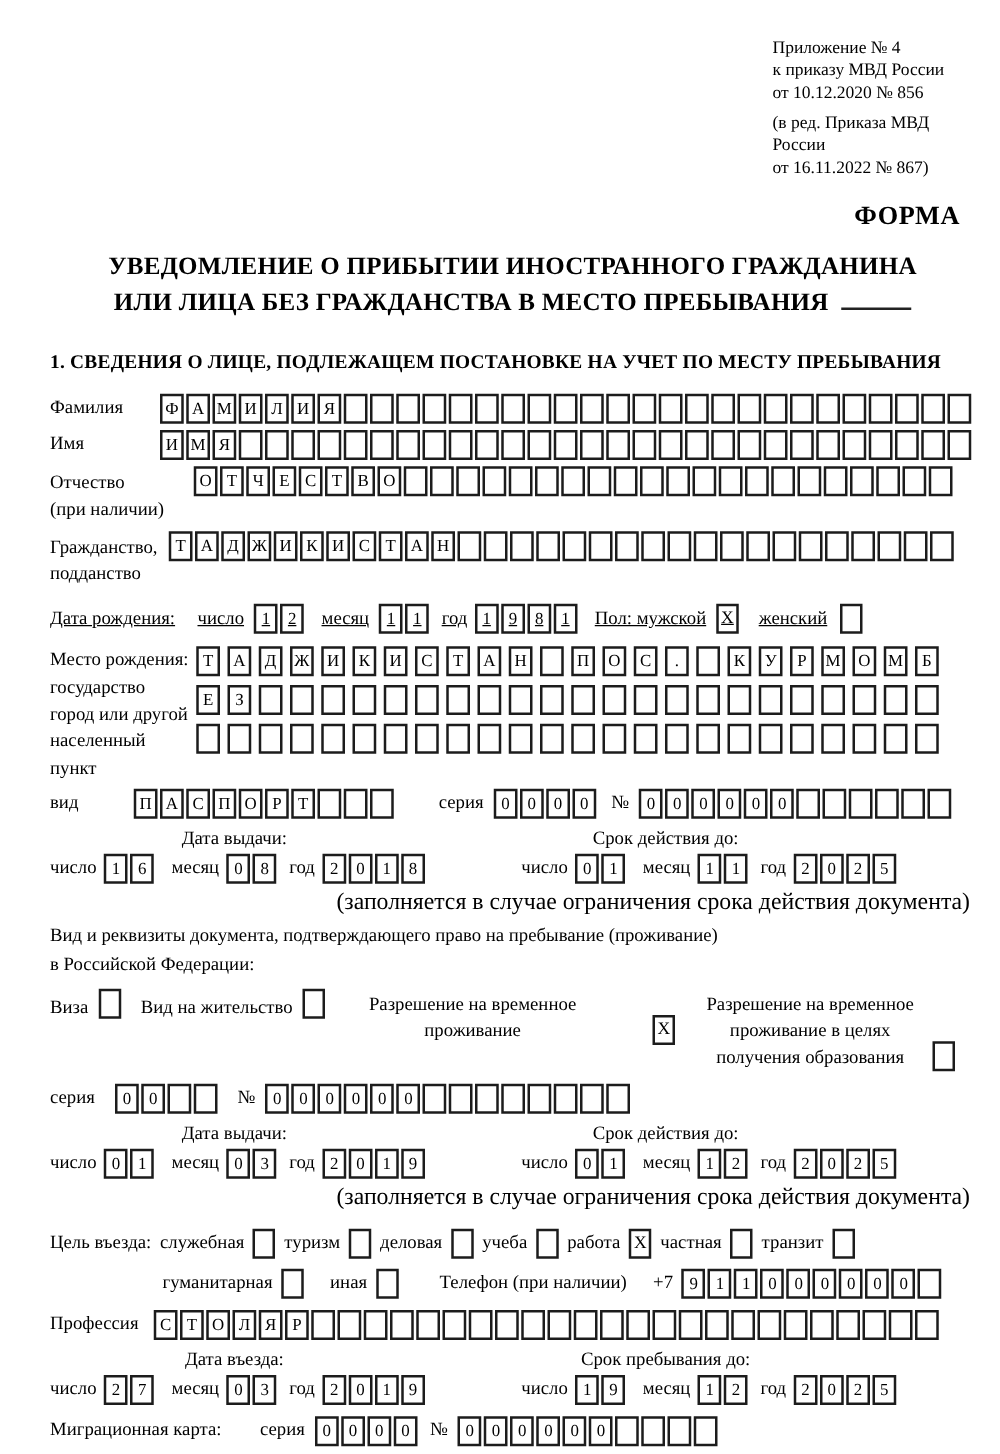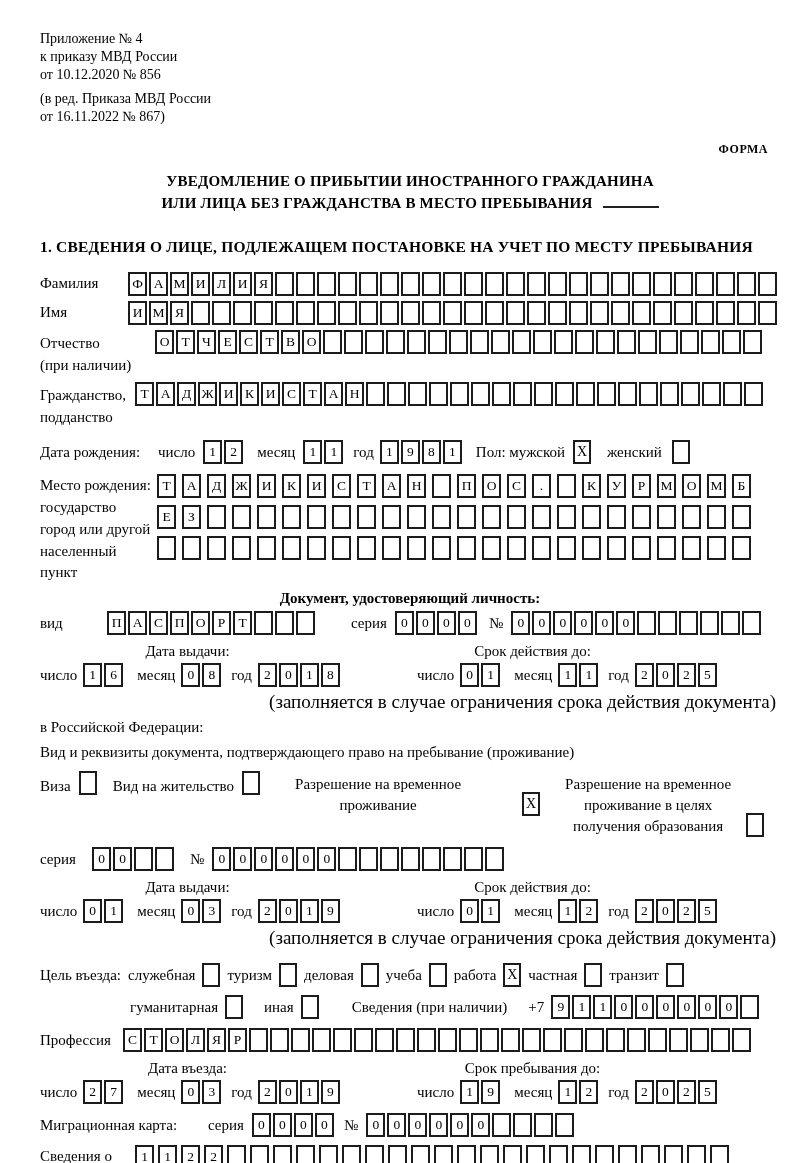--- a/index.html
+++ b/index.html
@@ -1,24 +1,24 @@
 <!DOCTYPE html>
 <html><head>
 <meta charset="utf-8">
 <style>
   html,body{margin:0;padding:0;background:#fff;}
   body{width:800px;height:1163px;color:#000;font-family:"Liberation Serif",serif;font-size:15px;overflow:hidden;}
   .page{box-sizing:border-box;width:800px;height:1163px;padding:30px 20px 0 40px;}
 
   
-  .appendix{font-size:14px;line-height:1.3;}
+  .appendix{margin-left:578px;font-size:14px;line-height:1.3;}
   .appendix .rev{margin-top:5px;}
-  .forma{font-weight:bold;text-align:right;padding-right:12px;margin-top:16px;font-size:12px;letter-spacing:.5px;}
-
-  .title{text-align:center;font-weight:bold;font-size:15px;line-height:1.45;margin-top:14px;letter-spacing:.2px;}
+  .forma{font-weight:bold;text-align:right;padding-right:12px;margin-top:16px;font-size:21px;letter-spacing:.5px;}
+
+  .title{text-align:center;font-weight:bold;font-size:20px;line-height:1.45;margin-top:14px;letter-spacing:.2px;}
   .blank-line{display:inline-block;width:56px;border-bottom:2px solid #222;margin-left:10px;vertical-align:baseline;}
 
   .section-heading{font-weight:bold;font-size:15.5px;margin-top:24px;letter-spacing:.2px;}
 
   
   .row{display:flex;align-items:flex-start;margin-top:5px;}
   .lbl{flex:none;padding-top:3px;}
   .lbl2{line-height:1.45;}
   .w88{width:88px;} .w95{width:95px;} .w115{width:115px;} .w117{width:117px;}
   .cells{display:flex;gap:2px;flex:none;}
@@ -221,21 +221,21 @@
         <span class="cell"></span>
         <span class="cell"></span>
         <span class="cell"></span>
         <span class="cell"></span>
         <span class="cell"></span>
         <span class="cell"></span>
         <span class="cell"></span>
       </div>
   </div>
 
-  <div class="row" style="margin-top:12px;align-items:center;">
+  <div class="row" style="margin-top:12px;align-items:center;text-decoration:underline;">
     <span class="lbl" style="width:118px;padding-top:0;">Дата рождения:</span>
     <span style="margin-right:8px;">число</span>
     <span class="cells">
         <span class="cell">1</span>
         <span class="cell">2</span>
       </span>
     <span style="margin:0 8px 0 14px;">месяц</span>
     <span class="cells">
         <span class="cell">1</span>
         <span class="cell">1</span>
@@ -335,21 +335,20 @@
           <span class="cell"></span>
           <span class="cell"></span>
           <span class="cell"></span>
           <span class="cell"></span>
           <span class="cell"></span>
           <span class="cell"></span>
         </div>
     </div>
   </div>
 
-  <div style="text-align:center;font-weight:bold;margin-top:6px;">Документ, удостоверяющий личность:</div>
 
   <div class="row" style="margin-top:4px;align-items:center;">
     <span class="lbl" style="width:67px;padding-top:0;">вид</span>
     <span class="cells">
         <span class="cell">П</span>
         <span class="cell">А</span>
         <span class="cell">С</span>
         <span class="cell">П</span>
         <span class="cell">О</span>
         <span class="cell">Р</span>
@@ -423,22 +422,22 @@
             <span class="cell">2</span>
             <span class="cell">0</span>
             <span class="cell">2</span>
             <span class="cell">5</span>
           </span>
       </div>
     </div>
   </div>
   <div class="note-right">(заполняется в случае ограничения срока действия документа)</div>
 
+  <div style="margin-top:8px;">Вид и реквизиты документа, подтверждающего право на пребывание (проживание)</div>
   <div style="margin-top:6px;">в Российской Федерации:</div>
-  <div style="margin-top:8px;">Вид и реквизиты документа, подтверждающего право на пребывание (проживание)</div>
 
   <div class="visa-row">
     <div class="visa-opt">
       <span class="optlbl">Виза</span>
       <span class="checkbox"></span>
     </div>
     <div class="visa-opt" style="margin-left:6px;">
       <span class="optlbl">Вид на жительство</span>
       <span class="checkbox"></span>
     </div>
@@ -542,21 +541,21 @@
     <span>частная</span>
     <span class="checkbox"></span>
     <span>транзит</span>
     <span class="checkbox"></span>
   </div>
   <div class="purpose2-row">
     <span>гуманитарная</span>
     <span class="checkbox"></span>
     <span class="ml16">иная</span>
     <span class="checkbox"></span>
-    <span class="ml30">Сведения (при наличии)</span>
+    <span class="ml30">Телефон (при наличии)</span>
     <span class="ml16">+7</span>
     <span class="cells">
         <span class="cell">9</span>
         <span class="cell">1</span>
         <span class="cell">1</span>
         <span class="cell">0</span>
         <span class="cell">0</span>
         <span class="cell">0</span>
         <span class="cell">0</span>
         <span class="cell">0</span>

